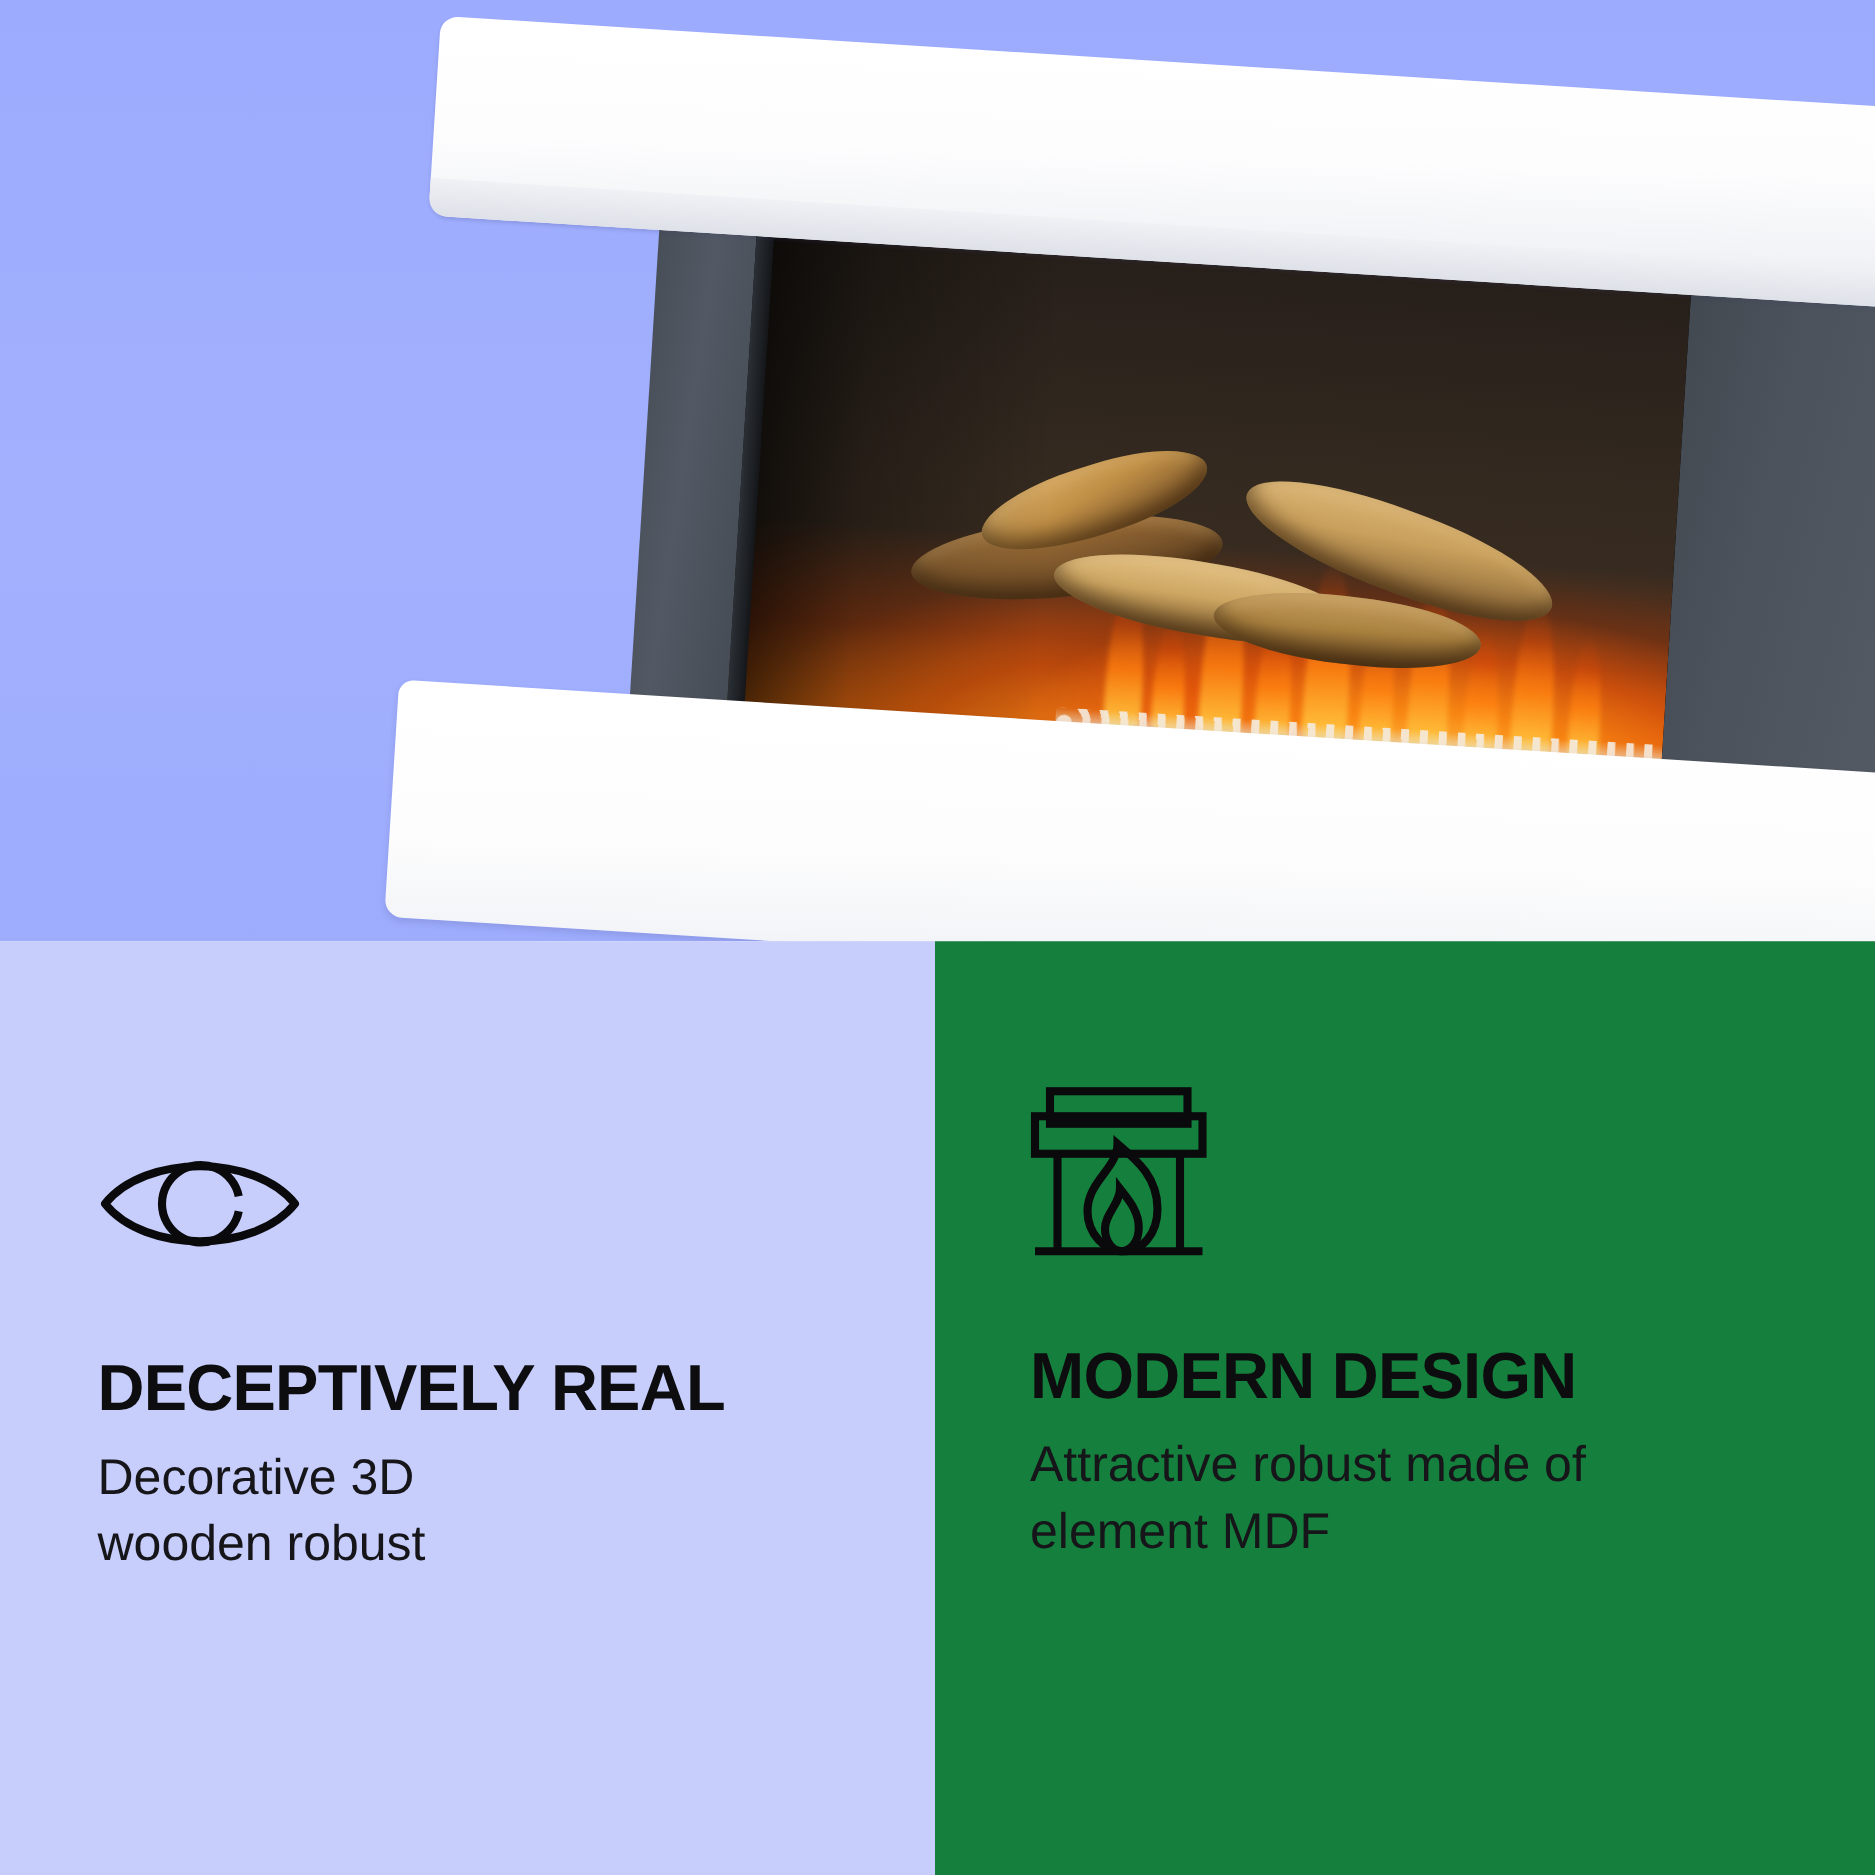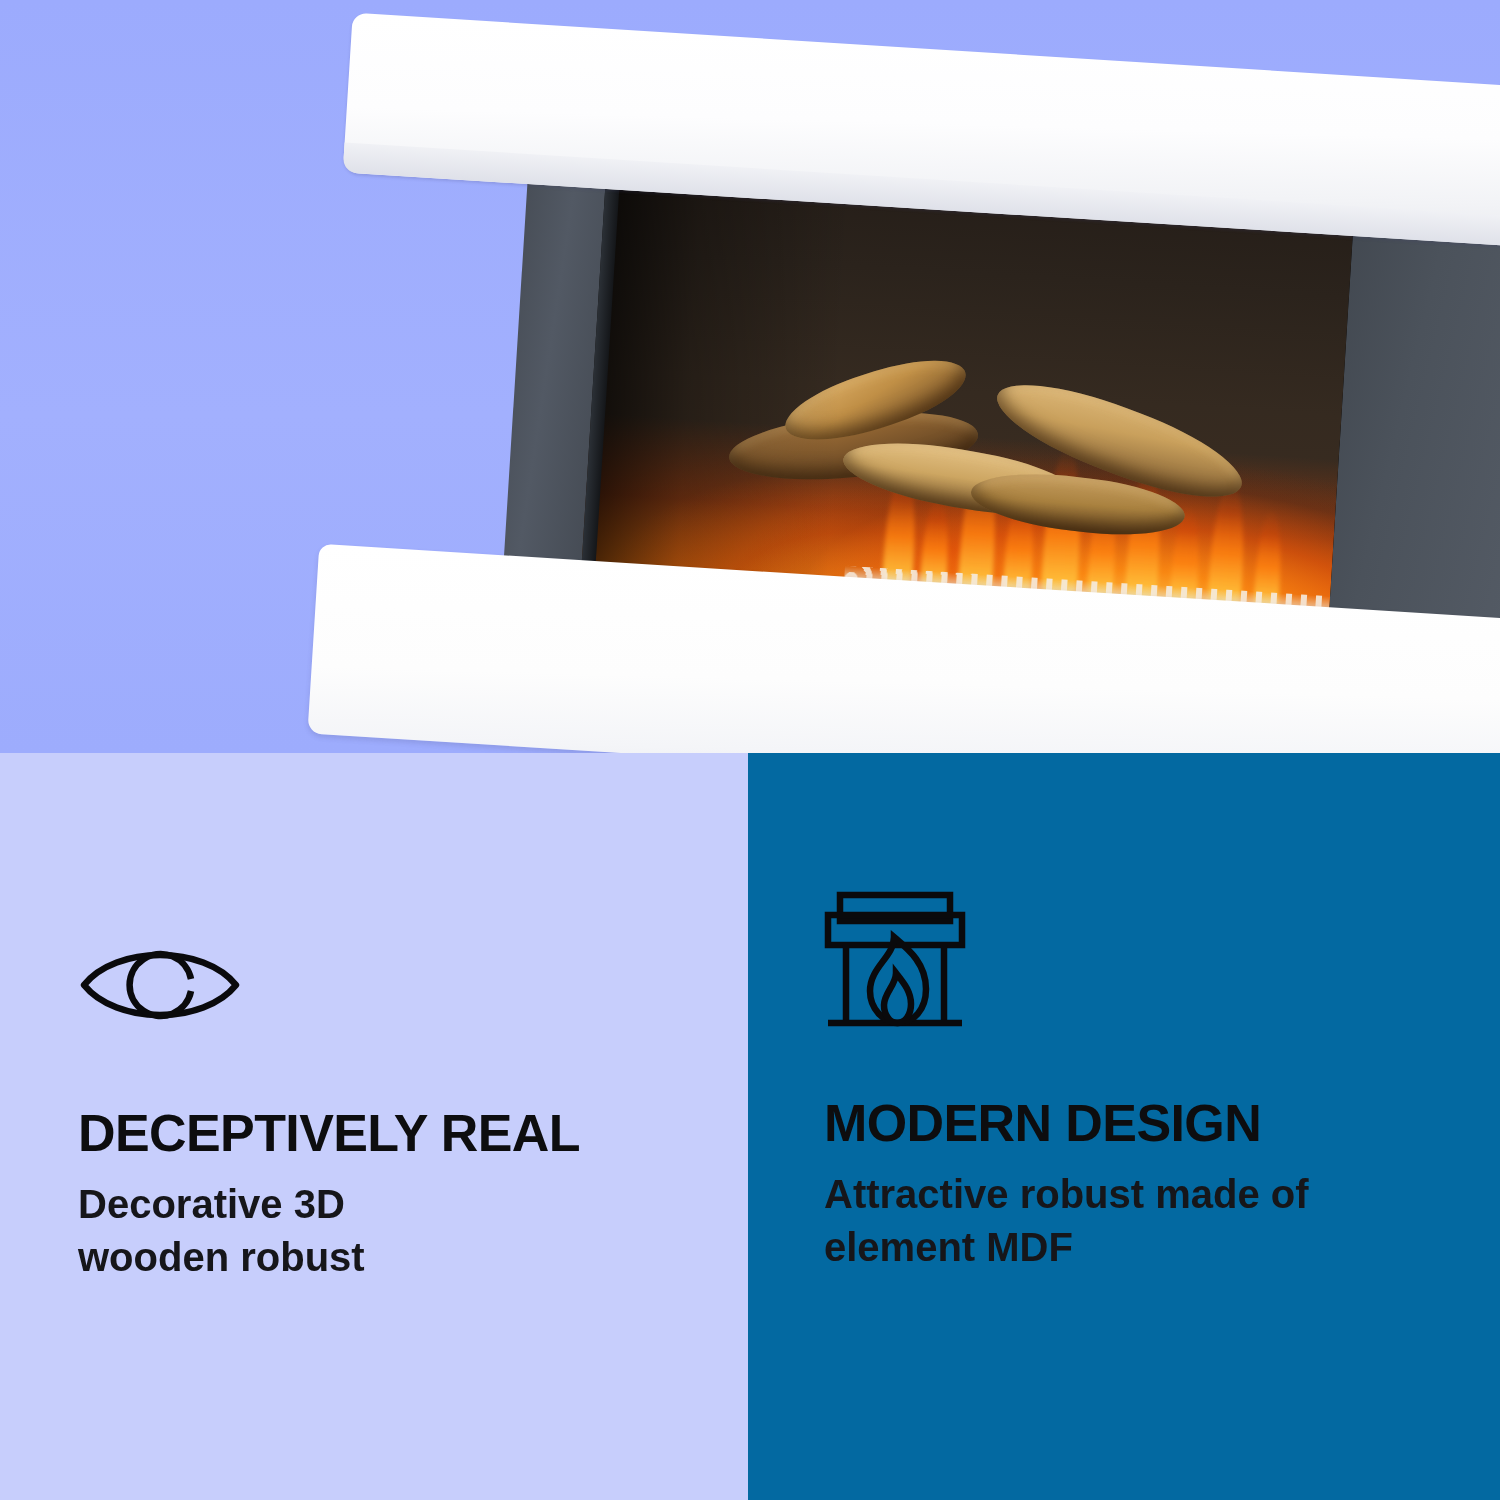--- a/index.html
+++ b/index.html
@@ -169,42 +169,42 @@
   }
 
   
   .panels{
     position:absolute; left:0; top:753px;
     width:1500px; height:747px;
     display:flex;
   }
   .panel{ height:100%; position:relative; }
   .panel.left { width:748px; background:#c7cefc; }
-  .panel.right{ width:752px; background:#0369a1;padding-left:24px; }
-
-  .panel-inner{ position:absolute; left:78px; top:0; right:52px;margin-top:22px; }
+  .panel.right{ width:752px; background:#15803d;padding-left:24px; }
+
+  .panel-inner{ position:absolute; left:78px; top:0; right:52px; }
   .panel.right .panel-inner{ left:76px; }
 
   .feature-icon{ margin-top:128px; height:128px; display:flex; align-items:flex-end; }
   .panel.right .feature-icon{ margin-top:108px; height:148px; }
 
   .feature-title{
     font-size:52px;
     font-weight:700;
     letter-spacing:-0.6px;
     color:#0d0d0f;
     margin-top:76px;
     line-height:1.02;
     white-space:nowrap;
   }
   .panel.right .feature-title{ margin-top:66px; }
 
   .feature-desc{
     font-size:40px;
-    font-weight:700;
+    font-weight:400;
     color:#16161a;
     line-height:1.33;
     margin-top:18px;
     max-width:640px;
   }
   .feature-desc span{ display:block; }
 </style>
 </head>
 <body>
 

